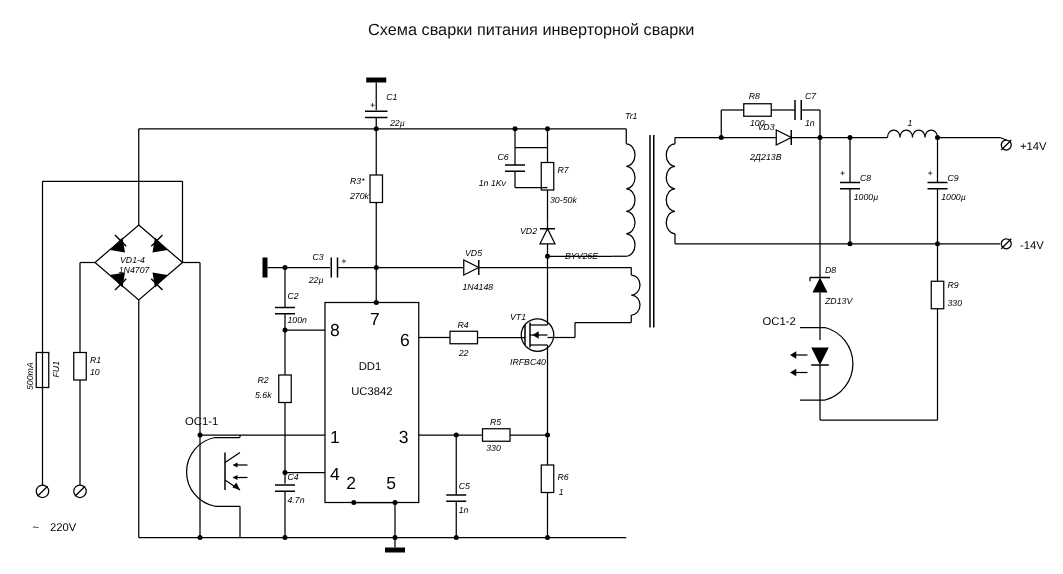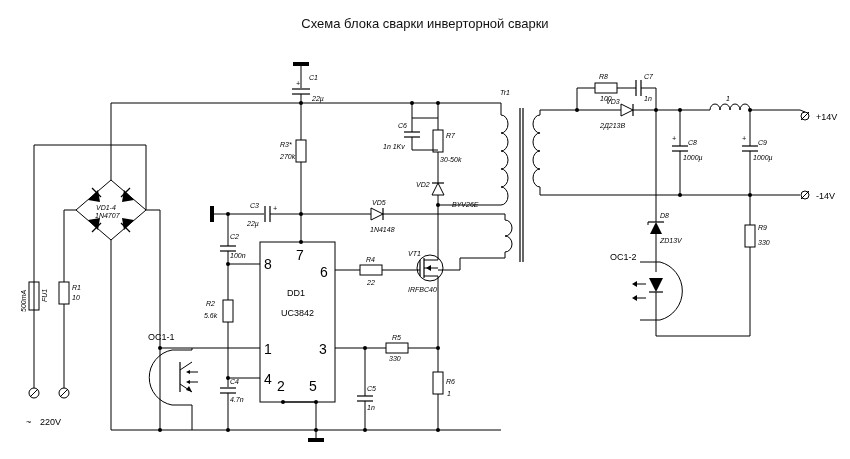--- a/index.html
+++ b/index.html
@@ -10,21 +10,21 @@
   .wt { stroke:#000; stroke-width:1.2; fill:none; }
   .lbl { font-family:"Liberation Sans", sans-serif; font-size:7px; font-style:italic; fill:#000; }
   .lblb { font-family:"Liberation Sans", sans-serif; font-size:9px; fill:#000; }
   .pin { font-family:"Liberation Sans", sans-serif; font-size:14px; fill:#000; }
   .dot { fill:#000; }
   .fill { fill:#000; }
 </style>
 </head>
 <body>
 
-<div id="title">Схема блока сварки инверторной сварки</div>
+<div id="title">Схема сварки питания инверторной сварки</div>
 
 <svg id="schem" width="850" height="459" viewBox="0 0 850 459">
 
   <g>
     <rect class="fill" x="293" y="62" width="16" height="4"></rect>
     <line class="w" x1="301" y1="66" x2="301" y2="88"></line>
     <line class="wt" x1="292" y1="89" x2="310" y2="89"></line>
     <line class="wt" x1="292" y1="94" x2="310" y2="94"></line>
     <text class="lbl" x="296" y="86">+</text>
     <text class="lbl" x="309" y="80">C1</text>

